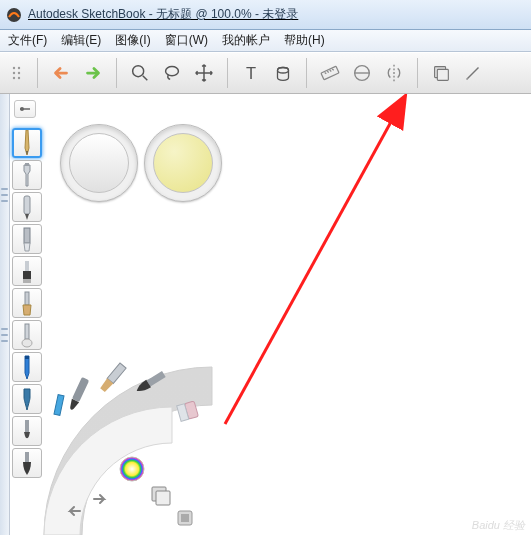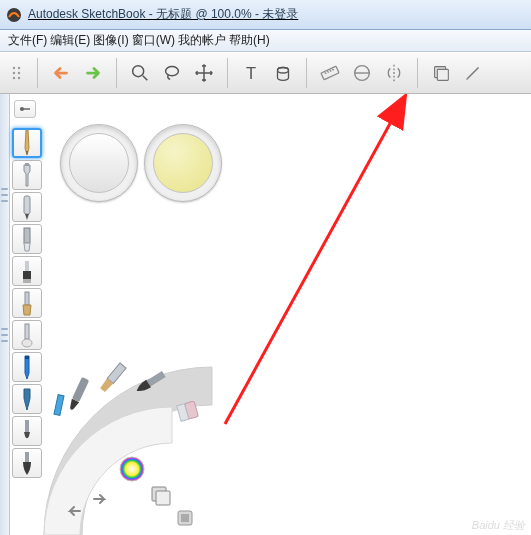--- a/index.html
+++ b/index.html
@@ -2,21 +2,21 @@
 <html><head>
 <meta charset="utf-8">
 <style>
 * { margin: 0; padding: 0; box-sizing: border-box; font-family: "Microsoft YaHei", Tahoma, sans-serif; }
 html, body { width: 531px; height: 535px; overflow: hidden; background: #fff; }
 
 .titlebar { height: 30px; background: linear-gradient(#e8f1fb, #cfe0f4); display: flex; align-items: center; padding: 0 6px; border-bottom: 1px solid #8aa8c8; text-decoration: underline; }
 .titlebar .app-icon { width: 16px; height: 16px; margin-right: 6px; }
 .titlebar .title-text { font-size: 12px; color: #2a3f55; }
 
-.menubar { height: 22px; background: linear-gradient(#f6f9fd, #e6edf6); display: flex; align-items: center; padding: 0 8px; border-bottom: 1px solid #b7c5d6; font-size: 12px; color: #222; gap: 3px; }
+.menubar { height: 22px; background: linear-gradient(#f6f9fd, #e6edf6); display: flex; align-items: center; padding: 0 8px; border-bottom: 1px solid #b7c5d6; font-size: 12px; color: #222; gap: 14px; }
 .menubar span { cursor: default; }
 
 .toolbar { height: 42px; background: linear-gradient(#fafafa, #e3e3e3); display: flex; align-items: center; border-bottom: 1px solid #b7b7b7; border-top: 1px solid #fff; padding: 0 4px; position: relative; }
 .tool-group { display: flex; align-items: center; height: 100%; padding: 0 4px; }
 .tool-sep { width: 1px; height: 30px; background: #c1c1c1; margin: 0 3px; }
 .tbtn { width: 32px; height: 32px; display: flex; align-items: center; justify-content: center; border-radius: 3px; position: relative; }
 .tbtn svg { width: 22px; height: 22px; }
 
 .arrow-left svg { stroke: #ec8a52; }
 .arrow-right svg { stroke: #6bc34a; }

